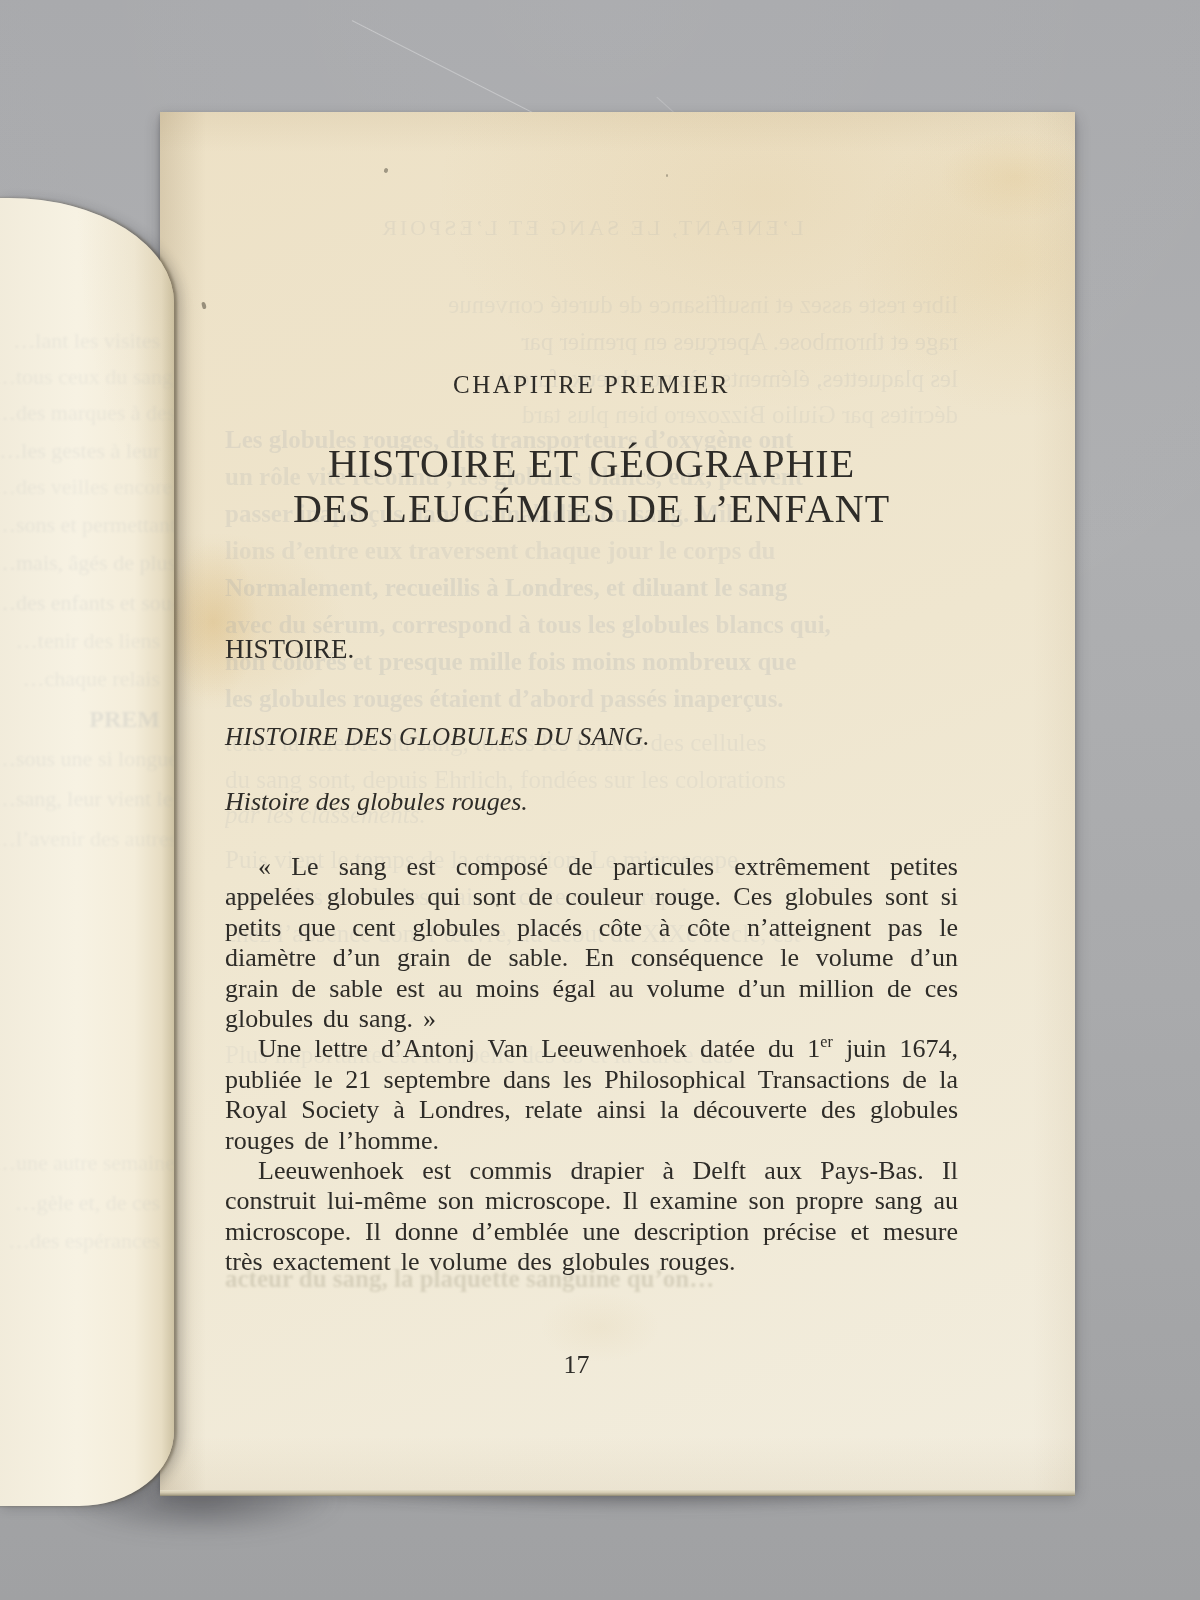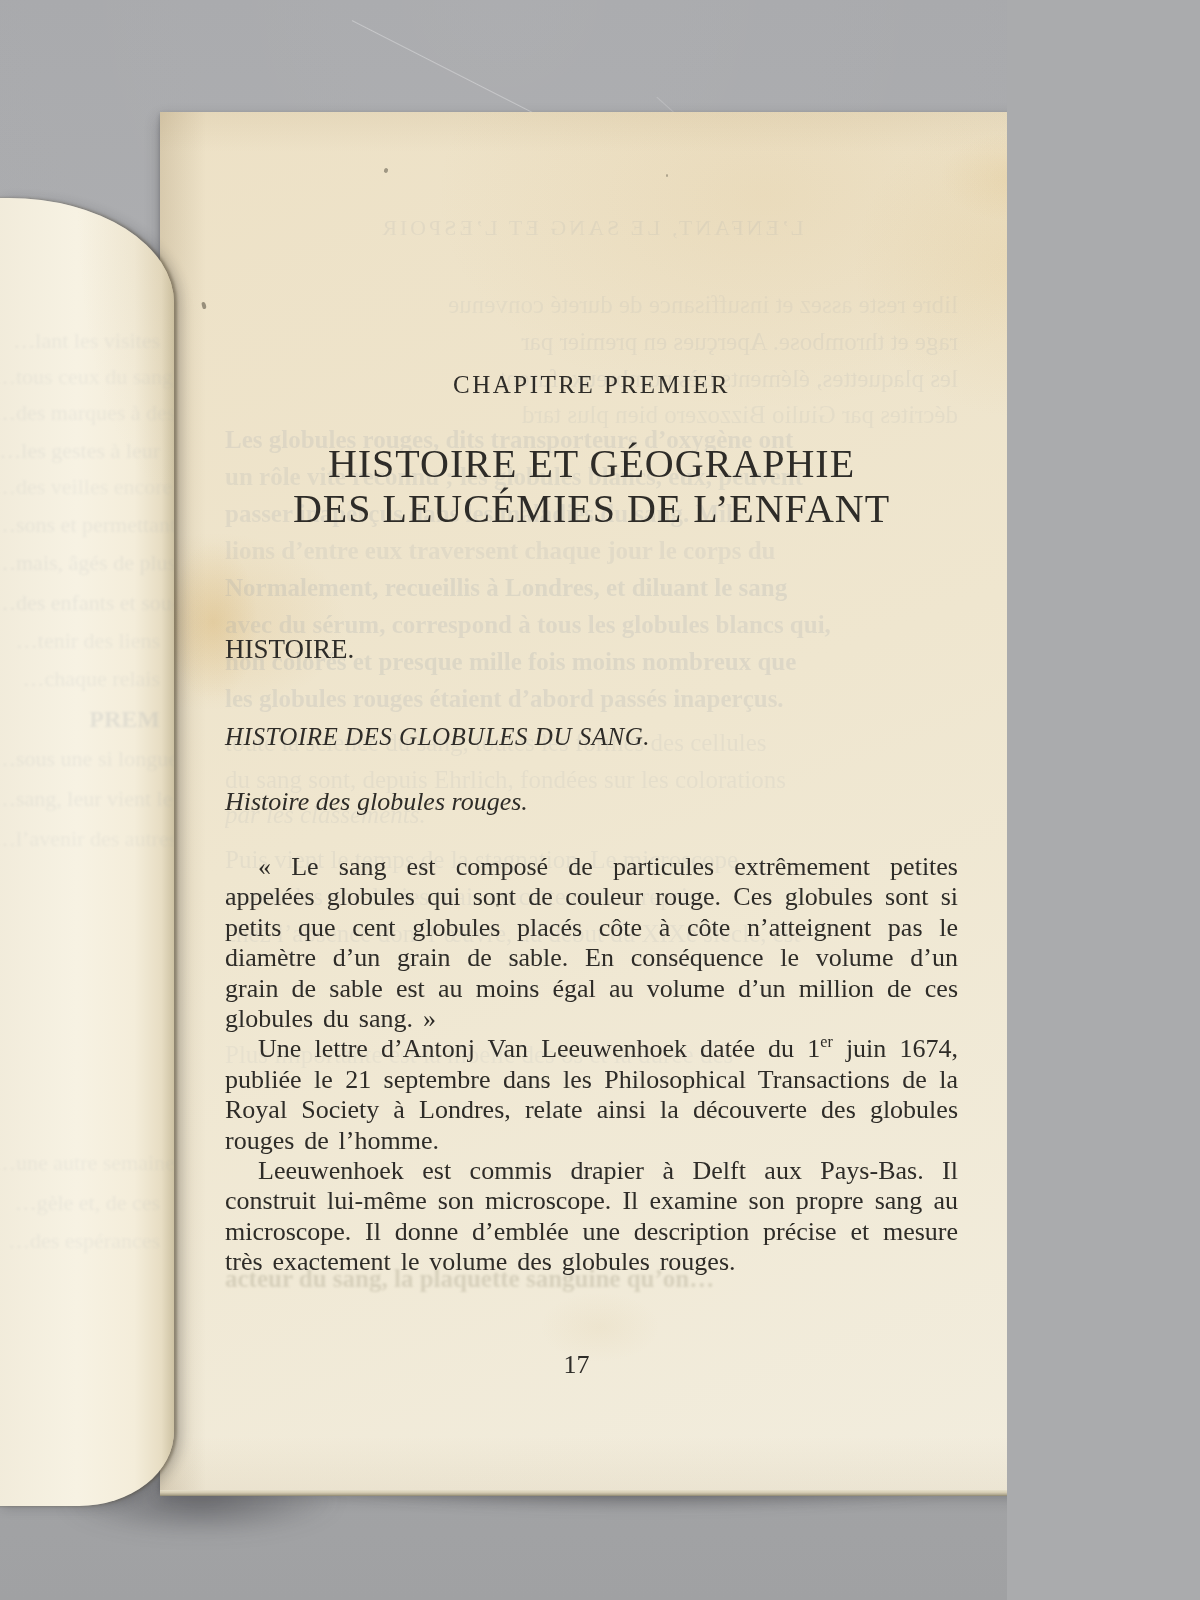--- a/index.html
+++ b/index.html
@@ -3,21 +3,21 @@
 <meta charset="utf-8">
 <style>
   html,body{margin:0;padding:0;}
   body{
     width:1200px;height:1600px;
     font-family:"Liberation Serif","DejaVu Serif",serif;
     overflow:hidden;
     background:#aaabad;
   }
   .scene{
-    position:relative;width:1007px;height:1600px;overflow:hidden;
+    position:relative;width:1200px;height:1600px;overflow:hidden;
     background:
       radial-gradient(140% 90% at 50% 0%, rgba(255,255,255,0.06), rgba(0,0,0,0) 55%),
       linear-gradient(180deg,#a7a8ab 0%,#aeafb1 34%,#a9aaac 62%,#a0a1a3 100%);
   }
   .scratch{position:absolute;background:rgba(255,255,255,0.32);height:1px;filter:blur(0.4px);}
   .scratch.s1{left:340px;top:70px;width:220px;transform:rotate(27deg);}
   .scratch.s2{left:640px;top:140px;width:130px;transform:rotate(42deg);opacity:.6;}
   .scratch.s3{left:100px;top:620px;width:90px;transform:rotate(78deg);opacity:.35;}
 
   

